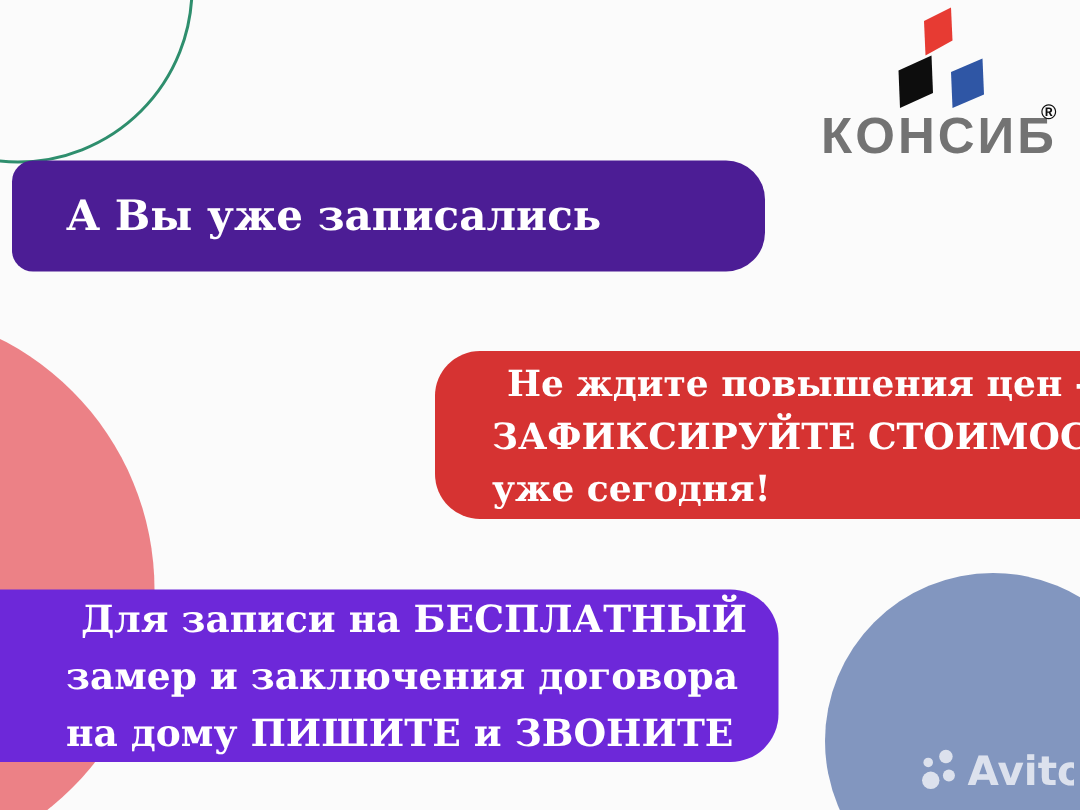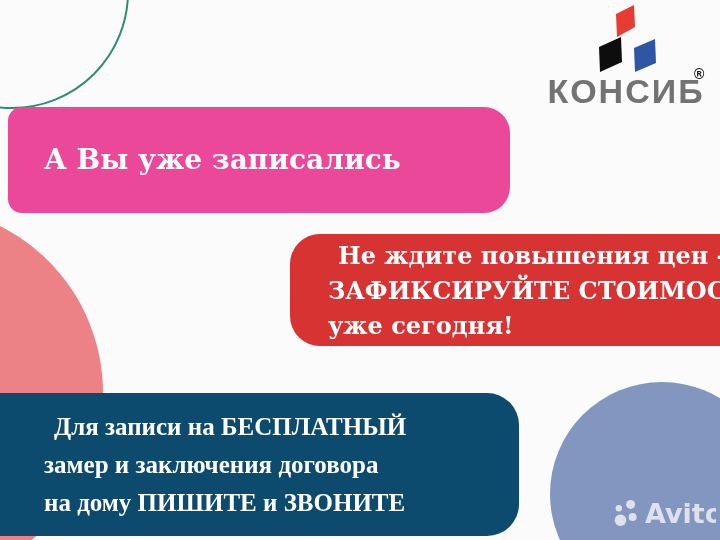--- a/index.html
+++ b/index.html
@@ -43,45 +43,44 @@
     flex-direction: column;
     justify-content: center;
     color: #ffffff;
     font-weight: 700;
   }
   .banner .line { white-space: nowrap; }
   .banner .line.indent { padding-left: 10px; }
 
   .banner-question {
     left: 8px; top: 107px;
-    width: 466px; height: 106px;
-    background: #ec4899;
+    width: 466px; height: 74px;
+    background: #4c1d95;
     border-radius: 14px 26px 26px 14px;
     padding-left: 36px;
     font-size: 28px;
     line-height: 46px;
   }
   .banner-urgency {
     left: 290px; top: 234px;
     width: 430px; height: 112px;
     background: #d63332;
     border-radius: 30px 0 0 30px;
     padding-left: 38px;
     font-size: 24px;
     line-height: 35px;
   }
   .banner-cta {
     left: 0; top: 393px;
-    width: 475px; height: 143px;
-    background: #0c4a6e;
+    width: 475px; height: 115px;
+    background: #6d28d9;
     border-radius: 0 32px 32px 0;
     padding-left: 44px;
     font-size: 25px;
     line-height: 38px;
-    font-family: Liberation Serif, serif;
   }
 
   
   .logo-mark {
     position: absolute;
     left: 592px; top: 2px;
     width: 70px; height: 74px;
   }
   .brand-name {
     position: absolute;

